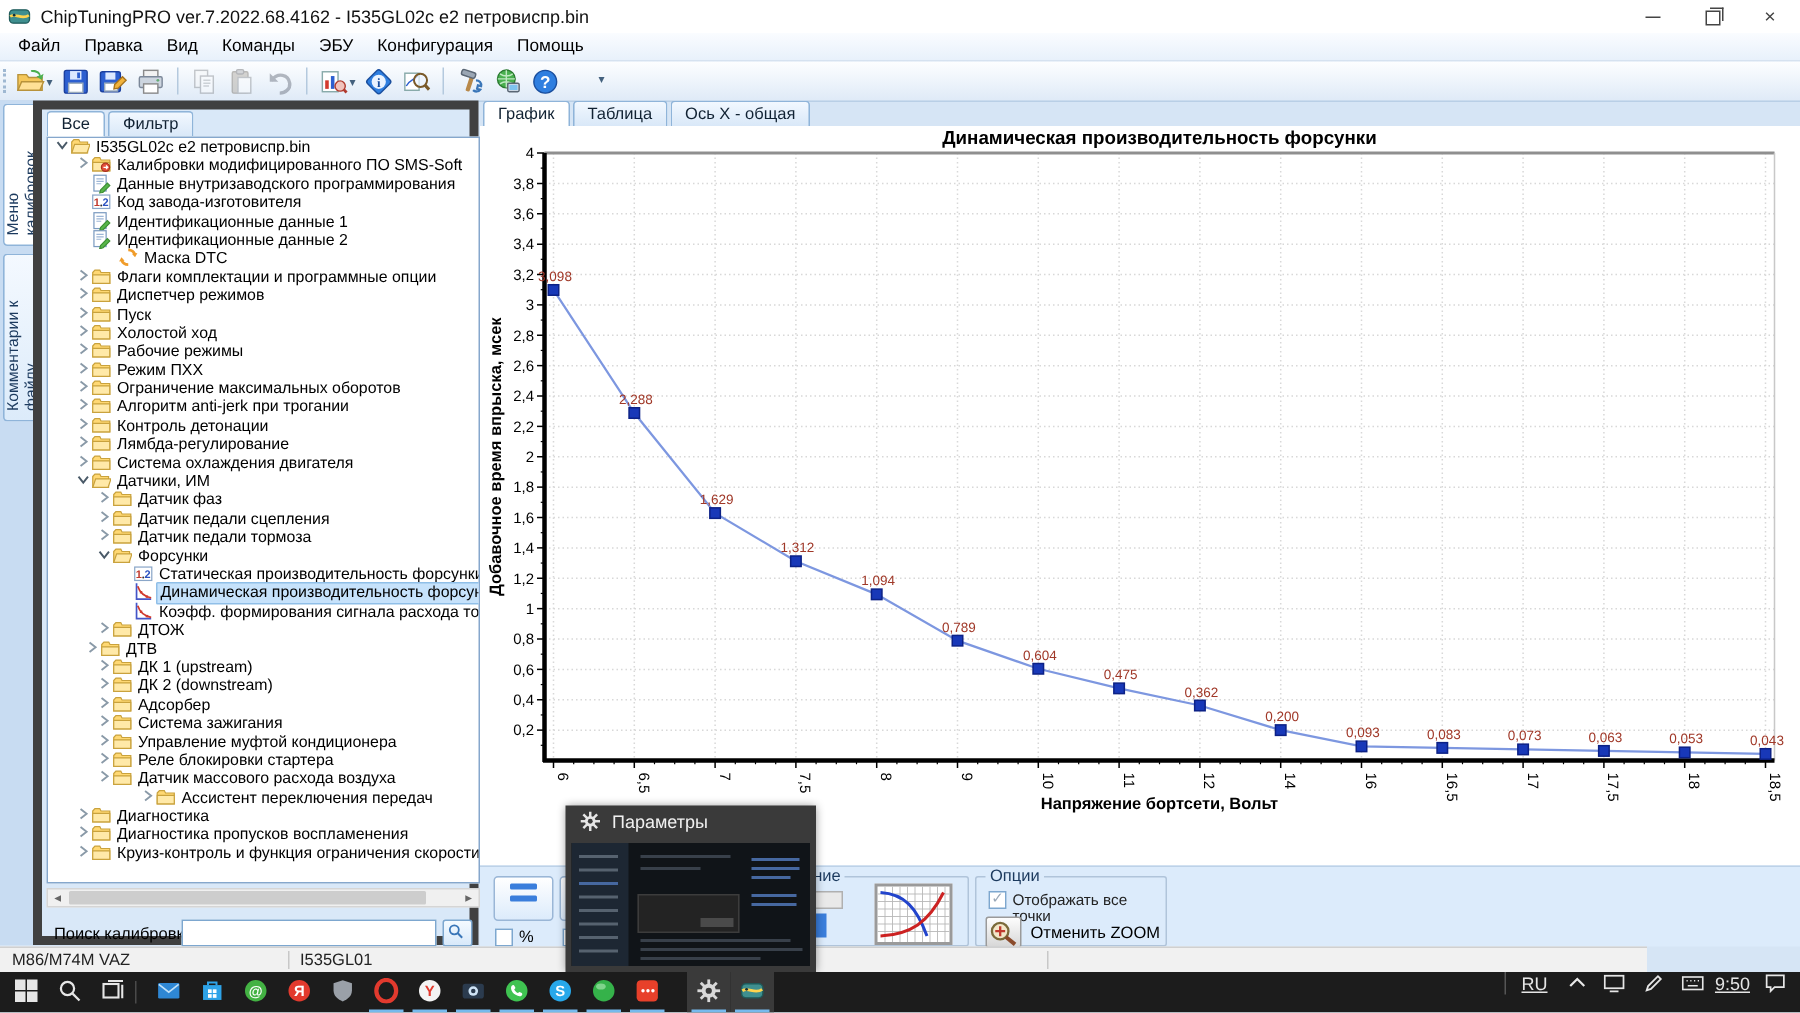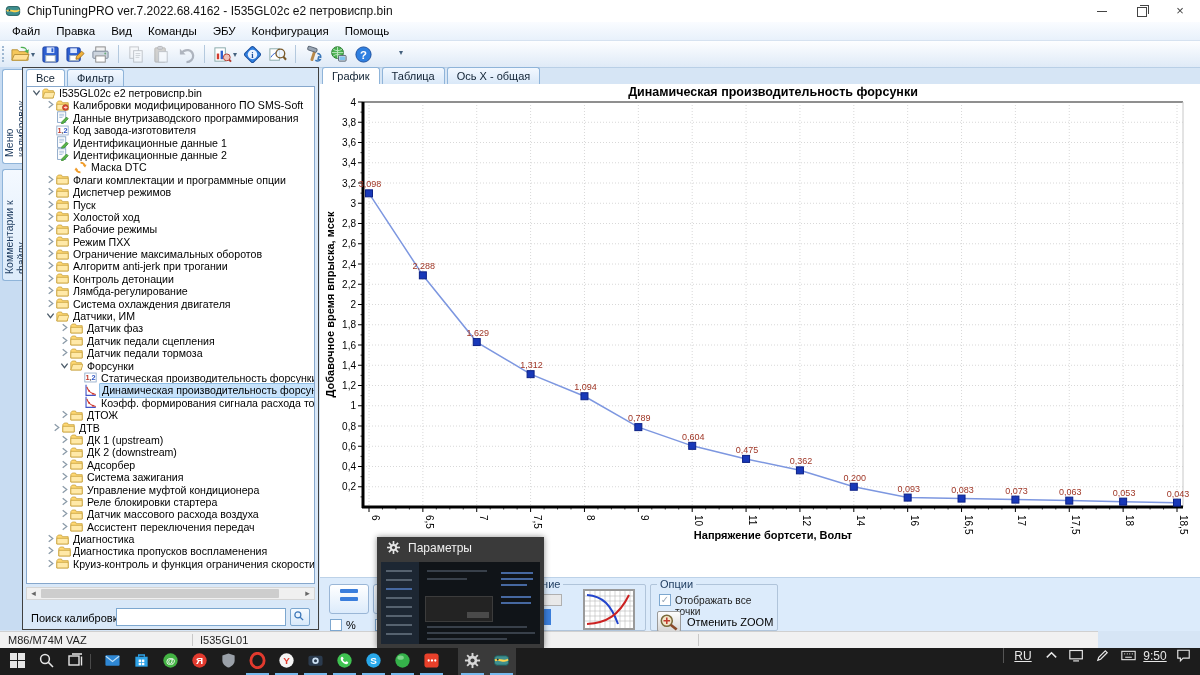--- a/index.html
+++ b/index.html
@@ -27,21 +27,21 @@
   .ddarrow{font-size:8px;color:#44617e;margin-left:1px;}
   .tsep{display:inline-block;width:1px;height:18px;background:#b4c9de;margin:0 5px;}
   #tgrip{left:2px;top:5px;width:3px;height:16px;border-left:2px dotted #9fb8d2;}
   #toverflow{left:399px;top:7px;width:7px;font-size:8px;color:#44617e;}
   
   #sidestrip{left:0;top:67px;width:22px;height:563px;background:#c8dcf2;}
   .vtab{position:absolute;left:2px;width:20px;background:linear-gradient(#f4f9ff,#dcebfa);border:1px solid #8fb4d9;border-right:none;border-radius:3px 0 0 3px;box-sizing:border-box;}
   .vtab.active{background:#ffffff;}
   .vtab span{writing-mode:vertical-rl;transform:rotate(180deg);display:block;margin:6px auto;font-size:10.5px;color:#1c3a5e;}
   
-  #left-panel{left:22px;top:67px;width:297px;height:563px;background:#d9e8f8;border:1px solid #404040;box-sizing:border-box;}
+  #left-panel{left:22px;top:67px;width:297px;height:563px;background:#d9e8f8;border:6px solid #404040;box-sizing:border-box;}
   .tab{display:inline-block;padding:2px 9px;font-size:11px;color:#123;background:linear-gradient(#f2f8ff,#d9e8f8);border:1px solid #8fb4d9;border-bottom:none;border-radius:3px 3px 0 0;margin-right:2px;}
   .tab.active{background:#ffffff;position:relative;z-index:2;}
   #left-tabs{position:absolute;left:3px;top:1px;height:17px;}
   #tree{position:absolute;left:3px;top:18px;width:289px;height:498px;background:#fff;border:1px solid #86a7cc;overflow:hidden;box-sizing:border-box;}
   .trow{height:12.4px;line-height:12.4px;white-space:nowrap;font-size:10.6px;color:#000;display:flex;align-items:center;}
   .texp{display:inline-block;width:11px;text-align:center;flex:0 0 11px;}
   .texp svg{width:9px;height:9px;}
   .ticn{display:inline-block;width:15px;flex:0 0 15px;}
   .ticn svg{width:13px;height:13px;vertical-align:-2px;}
   .tlabel{padding:0 2px;}
@@ -601,41 +601,41 @@
       <div class="trow" style="padding-left: 32px;">
         <span class="texp"><svg viewBox="0 0 10 10">
             <path d="M3 1.5L7.5 5 3 8.5" fill="none" stroke="#8a9aa8" stroke-width="1.4"></path>
           </svg></span>
         <span class="ticn"><svg viewBox="0 0 16 16">
             <path d="M1 4.5L2.8 2.5h4l1 2H15v9H1z" fill="#ffd873" stroke="#c9a23d"></path>
             <path d="M1 6.5h14v7H1z" fill="#ffe9a8" stroke="#c9a23d"></path>
           </svg></span>
         <span class="tlabel">Датчик массового расхода воздуха</span>
       </div>
-      <div class="trow" style="padding-left: 32px;">
+      <div class="trow" style="padding-left: 32px; margin-left: 29px;">
         <span class="texp"><svg viewBox="0 0 10 10">
             <path d="M3 1.5L7.5 5 3 8.5" fill="none" stroke="#8a9aa8" stroke-width="1.4"></path>
           </svg></span>
         <span class="ticn"><svg viewBox="0 0 16 16">
             <path d="M1 4.5L2.8 2.5h4l1 2H15v9H1z" fill="#ffd873" stroke="#c9a23d"></path>
             <path d="M1 6.5h14v7H1z" fill="#ffe9a8" stroke="#c9a23d"></path>
           </svg></span>
         <span class="tlabel">Ассистент переключения передач</span>
       </div>
       <div class="trow" style="padding-left: 18px;">
         <span class="texp"><svg viewBox="0 0 10 10">
             <path d="M3 1.5L7.5 5 3 8.5" fill="none" stroke="#8a9aa8" stroke-width="1.4"></path>
           </svg></span>
         <span class="ticn"><svg viewBox="0 0 16 16">
             <path d="M1 4.5L2.8 2.5h4l1 2H15v9H1z" fill="#ffd873" stroke="#c9a23d"></path>
             <path d="M1 6.5h14v7H1z" fill="#ffe9a8" stroke="#c9a23d"></path>
           </svg></span>
         <span class="tlabel">Диагностика</span>
       </div>
-      <div class="trow" style="padding-left: 18px; text-align: right;">
+      <div class="trow" style="padding-left: 18px;">
         <span class="texp"><svg viewBox="0 0 10 10">
             <path d="M3 1.5L7.5 5 3 8.5" fill="none" stroke="#8a9aa8" stroke-width="1.4"></path>
           </svg></span>
         <span class="ticn"><svg viewBox="0 0 16 16">
             <path d="M1 4.5L2.8 2.5h4l1 2H15v9H1z" fill="#ffd873" stroke="#c9a23d"></path>
             <path d="M1 6.5h14v7H1z" fill="#ffe9a8" stroke="#c9a23d"></path>
           </svg></span>
         <span class="tlabel">Диагностика пропусков воспламенения</span>
       </div>
       <div class="trow" style="padding-left: 18px;">

